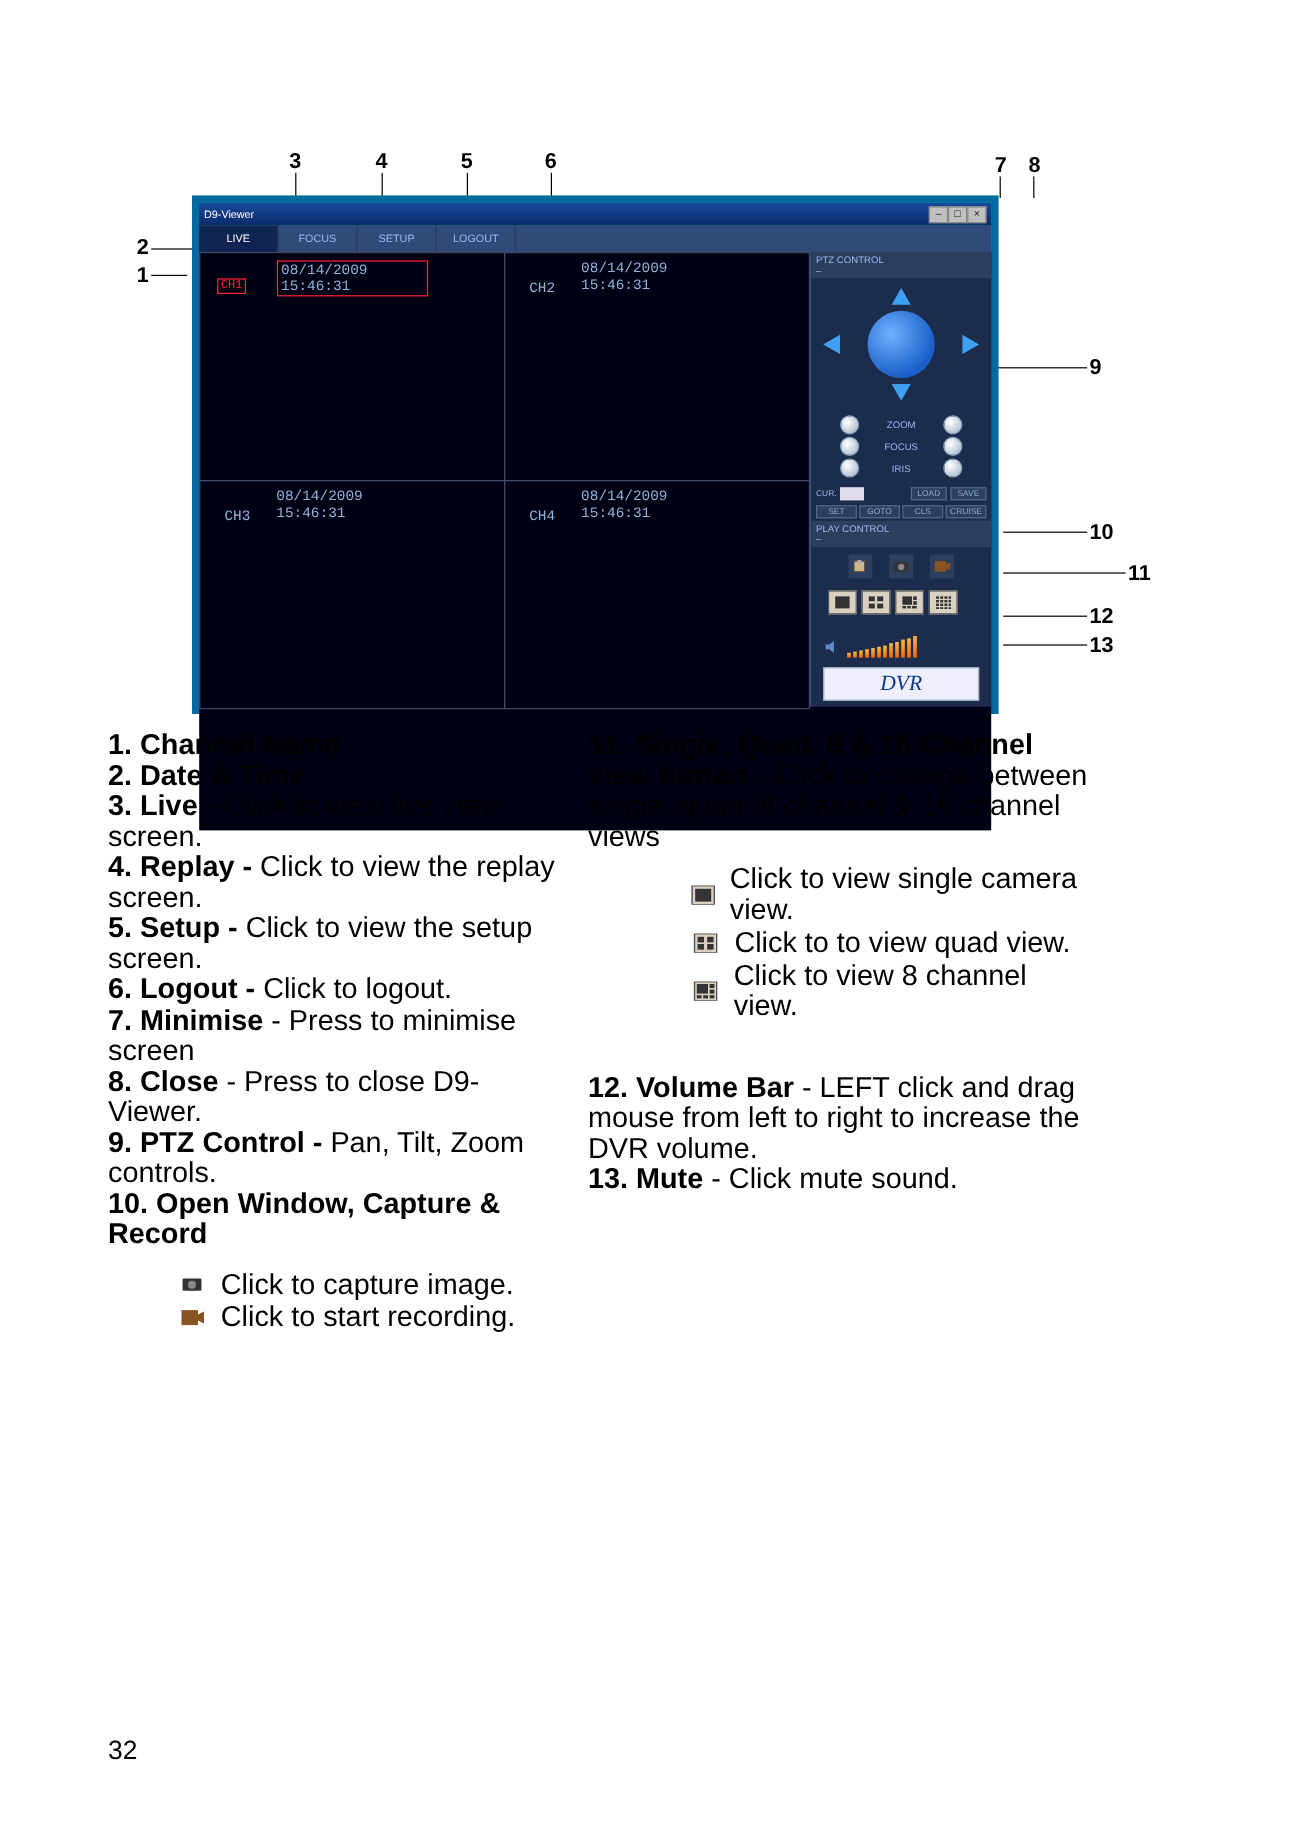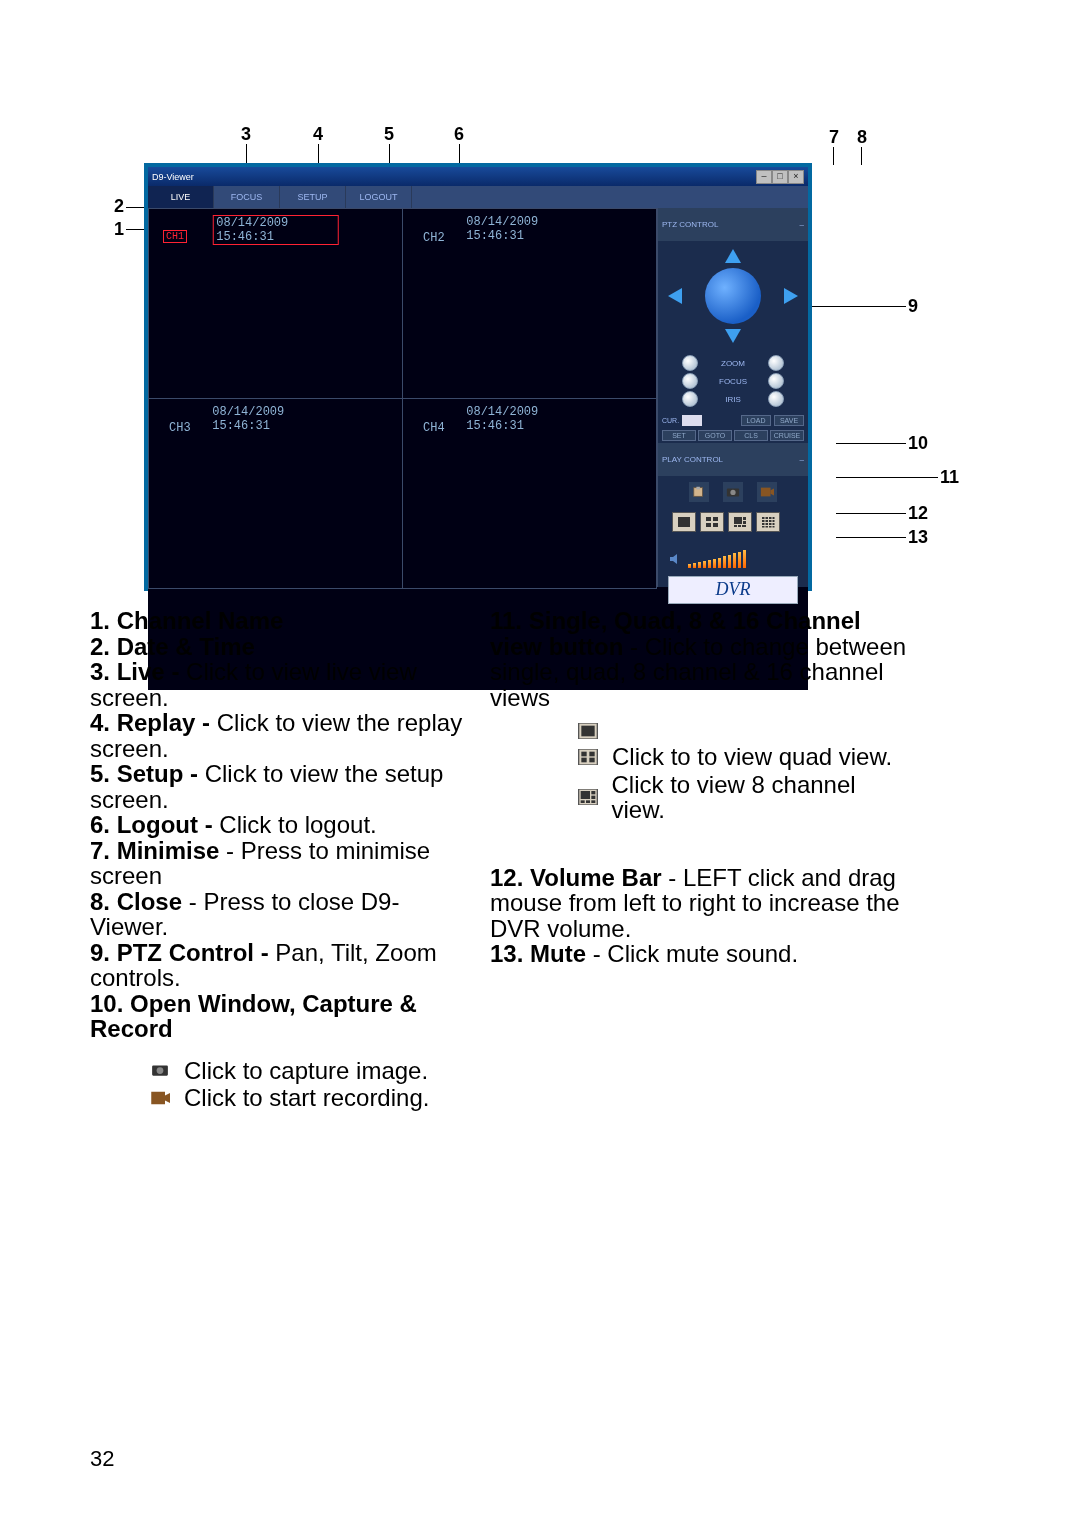--- a/index.html
+++ b/index.html
@@ -20,23 +20,23 @@
   
   .diagram {
     position: absolute;
     left: 90px;
     top: 120px;
     width: 810px;
     height: 480px;
   }
   .app {
     position: absolute;
-    left: 54px; top: 43px;
+    left: 70px; top: 43px;
     width: 660px; height: 420px;
-    border: 4px solid #0369a1;
+    border: 6px solid #0369a1;
     background: #22c55e;
     box-shadow: 0 0 0 1px #3c4a66 inset;
   }
   .titlebar {
     height: 17px;
     background: linear-gradient(#184a9a,#0a2a6a);
     color: #fff;
     font-size: 9px;
     padding: 1px 4px;
     display: flex;
@@ -88,21 +88,21 @@
   .tsbox { position:absolute; border:1px solid #f23; left:50px; top:4px; padding:0 3px; }
   .side {
     position: absolute;
     right: 0; top: 0;
     width: 150px; height: 379px;
     background: #1b2c4d;
     border-left: 1px solid #3b4a6a;
     font-size: 8px;
     color: #9db7f0;
   }
-  .p-head { background: #2c405e; color:#9db7f0; padding:12px 4px; font-size:8px; display:flex; justify-content:space-between; }
+  .p-head { background: #2c405e; color:#9db7f0; padding:2px 4px; font-size:8px; display:flex; justify-content:space-between;flex-direction:column; }
   .p-head .min { color:#9db7f0; }
   .dpad {
     position: relative;
     height: 110px;
   }
   .dpad .ball {
     position: absolute; left:50%; top:50%;
     width: 56px; height:56px;
     background: radial-gradient(circle at 35% 35%, #6fb1ff, #1a5fc7 70%);
     border-radius: 50%;
@@ -401,20 +401,21 @@
     <div>
       <div><b>11. Single, Quad, 8 &amp; 16 Channel view button </b><span>- Click to change between single, quad, 8 channel &amp; 16 channel views</span></div>
       <div style="height:8px"></div>
       <div class="ili right">
           <span class="ic">
             <svg viewBox="0 0 14 12" width="20" height="16">
               <rect x="0" y="0" width="14" height="12" fill="#d8d0c0" stroke="#555"></rect>
               <rect x="2" y="2" width="10" height="8" fill="#333"></rect>
             </svg>
           </span>
+          <span>Click to view single camera view.</span>
         </div>
       <div class="ili right">
           <span class="ic">
             <svg viewBox="0 0 14 12" width="20" height="16">
               <rect x="0" y="0" width="14" height="12" fill="#d8d0c0" stroke="#555"></rect>
               <rect x="2" y="2" width="4" height="3.5" fill="#333"></rect>
               <rect x="8" y="2" width="4" height="3.5" fill="#333"></rect>
               <rect x="2" y="6.5" width="4" height="3.5" fill="#333"></rect>
               <rect x="8" y="6.5" width="4" height="3.5" fill="#333"></rect>
             </svg>

